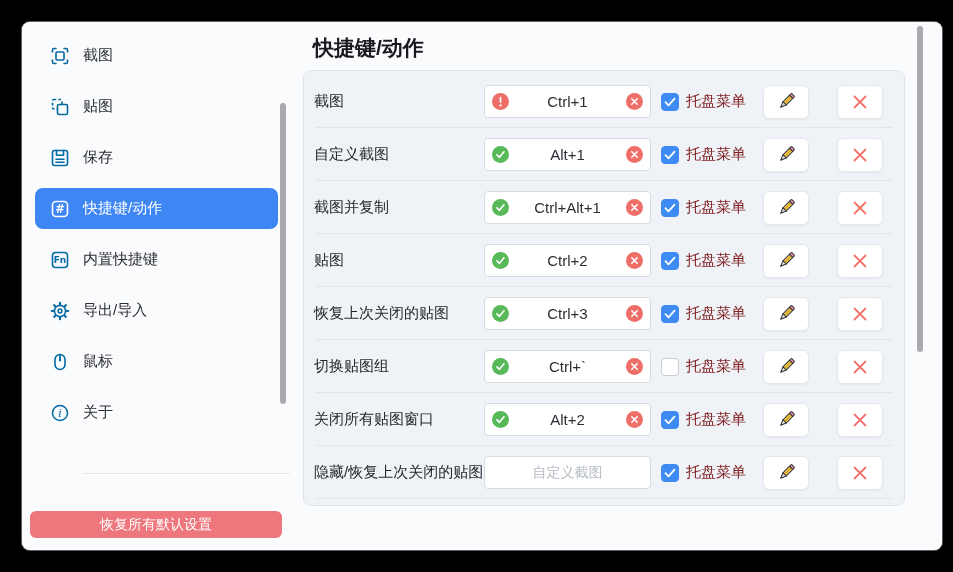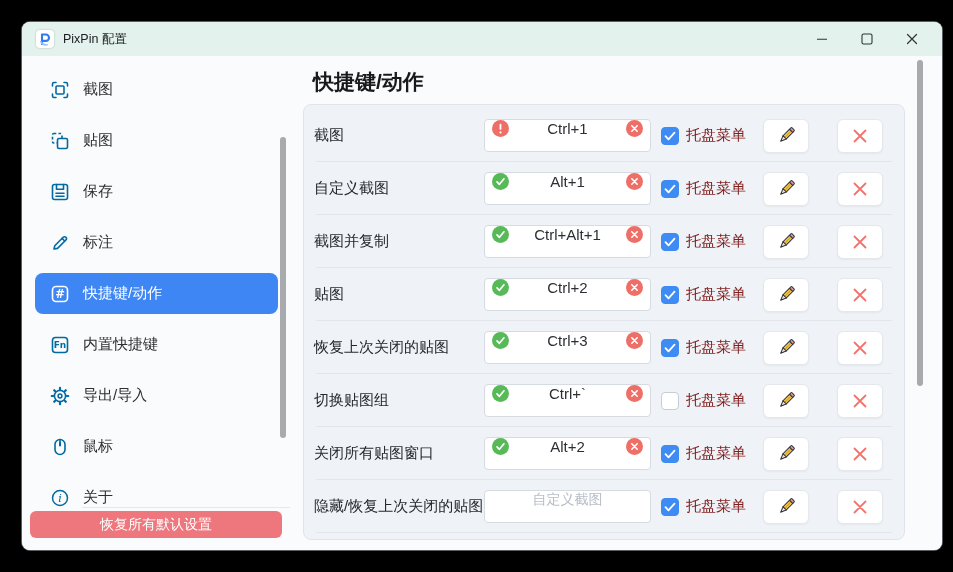--- a/index.html
+++ b/index.html
@@ -29,21 +29,21 @@
   .restore{position:absolute;left:8px;bottom:12px;width:252px;height:27px;background:#ee767d;color:#fff;border:none;border-radius:6px;
            font-size:14px;font-family:Liberation Sans, sans-serif;cursor:pointer;display:flex;align-items:center;justify-content:center;}
   
   .main{flex:1;position:relative;min-width:0;}
   .page-title{position:absolute;left:23px;top:12px;font-size:21px;font-weight:600;color:#17191c;}
   .card{position:absolute;left:13px;top:48px;width:602px;height:436px;background:#eff3f8;border:1px solid #e0e4ea;border-radius:8px;
         padding:4px 0;box-sizing:border-box;overflow:hidden;}
   .row{height:53px;display:flex;align-items:center;position:relative;padding-right:21px;box-sizing:border-box;}
   .row::after{content:"";position:absolute;left:12px;right:12px;bottom:0;height:1px;background:#e2e6ec;}
   .row-label{width:170px;padding-left:10px;font-size:15px;color:#25282c;flex:0 0 auto;white-space:nowrap;}
-  .hotkey-input{width:167px;height:33px;background:#fff;border:1px solid #d6dae1;border-radius:4px;display:flex;
+  .hotkey-input{width:167px;height:33px;background:#fff;border:1px solid #d6dae1;border-radius:4px;display:flex;align-items:center;
                 padding:0 7px;box-sizing:border-box;flex:0 0 auto;cursor:text;}
   .status-icon,.clear-icon{width:17px;height:17px;flex:0 0 auto;display:flex;}
   .status-icon svg,.clear-icon svg{width:17px;height:17px;}
   .clear-icon{cursor:pointer;}
   .hotkey-text{flex:1;text-align:center;font-size:15px;color:#2b2e33;white-space:nowrap;}
   .hotkey-text.placeholder{color:#b7bdc6;font-size:14px;}
   .tray{margin-left:10px;display:flex;align-items:center;cursor:pointer;}
   .checkbox{width:18px;height:18px;border-radius:4px;background:#fff;border:1px solid #c8ccd3;box-sizing:border-box;display:flex;align-items:center;justify-content:center;}
   .checkbox svg{display:none;}
   .checkbox.checked{background:#3e8cf3;border-color:#3e8cf3;}
@@ -54,46 +54,20 @@
   .icon-btn.edit{margin-left:auto;}
   .icon-btn.del{margin-left:28px;}
   .main-scrollbar{position:absolute;right:19px;top:4px;width:6px;height:326px;background:#a9aaad;border-radius:3px;}
 </style>
 </head>
 <body>
 
 <div class="screen">
   <div class="window">
 
-    <div class="titlebar">
-      <div class="app-icon">
-        <svg width="14" height="14" viewBox="0 0 14 14">
-          <path d="M4 12 V2.5 h3.8 a3.2 3.2 0 0 1 0 6.4 H5.6" fill="none" stroke="#2f7af0" stroke-width="2.1" stroke-linecap="round" stroke-linejoin="round"></path>
-          <path d="M2.8 9.6 a6.2 6.2 0 0 0 6.4 3.2" fill="none" stroke="#93c2f6" stroke-width="1.5" stroke-linecap="round"></path>
-        </svg>
-      </div>
-      <div class="title">PixPin 配置</div>
-      <div class="win-controls">
-        <div class="wc">
-          <svg width="12" height="12" viewBox="0 0 12 12">
-              <path d="M1 6.2h10" stroke="#2f3337" stroke-width="1.1"></path>
-            </svg>
-        </div>
-        <div class="wc">
-          <svg width="12" height="12" viewBox="0 0 12 12">
-              <rect x="1" y="1" width="10" height="10" rx="1.6" fill="none" stroke="#2f3337" stroke-width="1.1"></rect>
-            </svg>
-        </div>
-        <div class="wc">
-          <svg width="12" height="12" viewBox="0 0 12 12">
-              <path d="M1.5 1.5l9 9M10.5 1.5l-9 9" stroke="#2f3337" stroke-width="1.2" stroke-linecap="round"></path>
-            </svg>
-        </div>
-      </div>
-    </div>
 
     <div class="wbody">
 
       <div class="sidebar">
         <div class="nav" id="nav">
             <div class="nav-item">
     <span class="nav-icon">
                 <svg viewBox="0 0 20 20" fill="none" stroke="currentColor" stroke-width="1.6" stroke-linecap="round" stroke-linejoin="round">
                   <path d="M2.5 6V4a1.5 1.5 0 0 1 1.5-1.5h2"></path>
                   <path d="M14 2.5h2A1.5 1.5 0 0 1 17.5 4v2"></path>
@@ -116,29 +90,20 @@
             <div class="nav-item">
     <span class="nav-icon">
                 <svg viewBox="0 0 20 20" fill="none" stroke="currentColor" stroke-width="1.6" stroke-linecap="round" stroke-linejoin="round">
                   <rect x="2.5" y="2.5" width="15" height="15" rx="2"></rect>
                   <path d="M6.5 2.5v4.8h7V2.5"></path>
                   <path d="M6 11.2h8M6 14.2h8"></path>
                 </svg>
               </span>
     <span class="nav-label">保存</span>
   </div>
-            <div class="nav-item">
-    <span class="nav-icon">
-                <svg viewBox="0 0 20 20" fill="none" stroke="currentColor" stroke-width="1.6" stroke-linecap="round" stroke-linejoin="round">
-                  <path d="M4 16l.8-3.3L13.2 4.3a1.9 1.9 0 0 1 2.7 2.7L7.5 15.4 4 16z"></path>
-                  <path d="M12.1 5.4l2.6 2.6"></path>
-                </svg>
-              </span>
-    <span class="nav-label">标注</span>
-  </div>
             <div class="nav-item selected">
     <span class="nav-icon">
                 <svg viewBox="0 0 20 20" fill="none">
                   <rect x="2.5" y="2.5" width="15" height="15" rx="3.5" stroke="currentColor" stroke-width="1.6"></rect>
                   <text x="10" y="14.2" text-anchor="middle" font-size="11.5" font-weight="bold" fill="currentColor" font-family="DejaVu Sans,sans-serif">#</text>
                 </svg>
               </span>
     <span class="nav-label">快捷键/动作</span>
   </div>
             <div class="nav-item">

